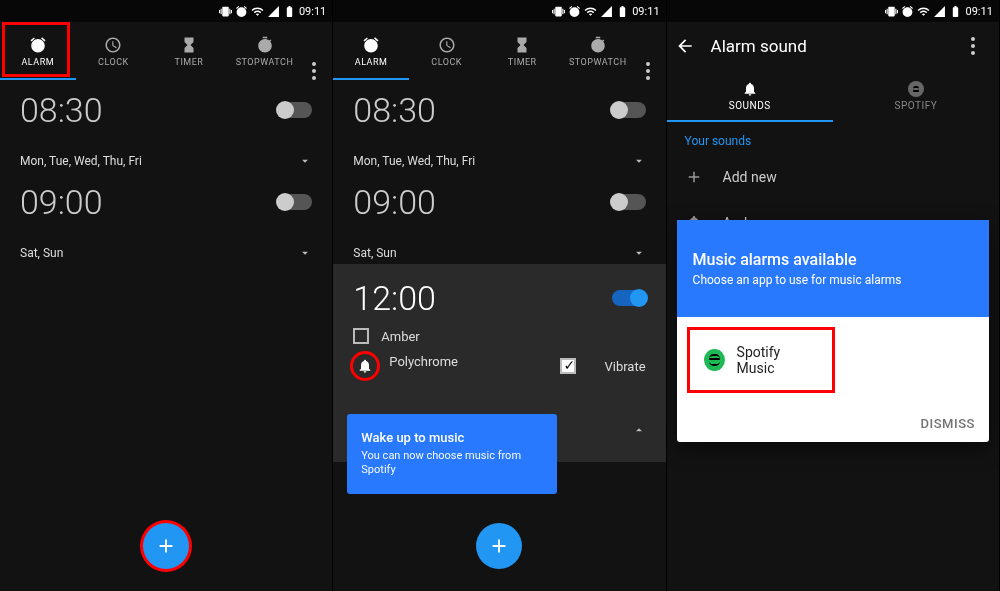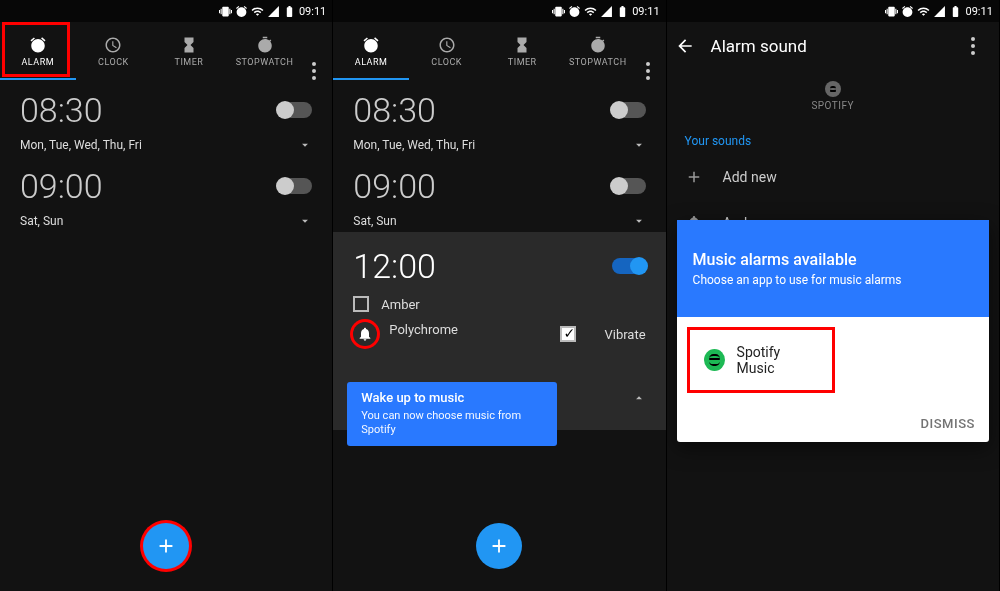--- a/index.html
+++ b/index.html
@@ -10,37 +10,37 @@
 .topbar{display:flex;align-items:flex-end;height:58px;background:#121212}
 .tabs{display:flex;flex:1;height:100%}
 .tab{flex:1;display:flex;flex-direction:column;align-items:center;justify-content:center;gap:3px;color:#aaa;font-size:9px;letter-spacing:.5px;cursor:pointer;position:relative}
 .tab.active{color:#fff}
 .tab.active::after{content:"";position:absolute;bottom:0;left:0;right:0;height:2px;background:#2196f3}
 .tab-ico{width:18px;height:18px}
 .menu-dots{width:24px;display:flex;flex-direction:column;align-items:center;justify-content:center;gap:3px;margin-right:6px;cursor:pointer}
 .menu-dots span{width:4px;height:4px;border-radius:50%;background:#ccc}
 .alarm{padding:10px 20px 4px 20px}
 .alarm-time{color:#ccc;font-size:34px;font-weight:300}
-.alarm-row{display:flex;align-items:center;justify-content:space-between;margin-top:8px}
+.alarm-row{display:flex;align-items:center;justify-content:space-between;margin-top:24px}
 .alarm-days{color:#ddd;font-size:12px}
 .toggle{width:34px;height:16px;background:#555;border-radius:10px;position:relative;cursor:pointer}
 .toggle .knob{position:absolute;width:18px;height:18px;border-radius:50%;background:#ccc;top:-1px;left:-2px}
 .toggle.on .knob{left:18px;background:#2196f3}
 .toggle.on{background:#1565c0}
 .chev{width:14px;height:14px;color:#bbb}
 .fab{position:absolute;bottom:22px;left:50%;transform:translateX(-50%);width:46px;height:46px;border-radius:50%;background:#2196f3;display:flex;align-items:center;justify-content:center;color:#fff;font-size:26px;cursor:pointer}
 .hl-red{border:3px solid #ff0000}
 .ring-red{box-shadow:0 0 0 3px #ff0000;border-radius:50%}
 .expanded{background:#2a2a2a;margin:0;padding:14px 20px;position:relative}
 .exp-row{display:flex;align-items:center;gap:12px;color:#ddd;font-size:13px;margin:10px 0}
 .checkbox{width:16px;height:16px;border:2px solid #bbb;cursor:pointer;flex-shrink:0}
 .checkbox.checked{background:#fff;position:relative}
 .checkbox.checked::after{content:"✓";color:#000;position:absolute;top:-3px;left:1px;font-size:14px}
 .bell-circle{width:24px;height:24px;border-radius:50%;display:flex;align-items:center;justify-content:center}
-.tooltip{position:absolute;background:#2979ff;color:#fff;padding:8px 14px;font-size:12px;width:210px;border-radius:3px;z-index:5}
+.tooltip{position:absolute;background:#2979ff;color:#fff;padding:16px 14px;font-size:12px;width:210px;border-radius:3px;z-index:5}
 .tooltip h4{font-size:13px;font-weight:500;margin-bottom:4px}
 .tooltip p{font-size:11px;opacity:.95;line-height:1.3}
 .back-row{display:flex;align-items:center;height:48px;padding:0 8px;gap:16px;color:#fff;font-size:17px}
 .sub-tabs{display:flex;height:52px}
 .sub-tab{flex:1;display:flex;flex-direction:column;align-items:center;justify-content:center;gap:3px;color:#888;font-size:10px;letter-spacing:.5px;cursor:pointer;position:relative}
 .sub-tab.active{color:#fff}
 .sub-tab.active::after{content:"";position:absolute;bottom:0;left:0;right:0;height:2px;background:#2196f3}
 .section-lbl{color:#2196f3;font-size:12px;padding:12px 18px 6px}
 .list-item{display:flex;align-items:center;gap:20px;padding:14px 18px;color:#ccc;font-size:14px;cursor:pointer}
 .list-ico{width:18px;height:18px;color:#999}
@@ -307,20 +307,26 @@
       </svg>
     <span>Alarm sound</span>
     <div style="flex:1"></div>
     <div class="menu-dots">
         <span></span>
         <span></span>
         <span></span>
       </div>
   </div>
   <div class="sub-tabs">
+    <div class="sub-tab active">
+      <svg width="16" height="16" viewBox="0 0 24 24">
+          <path d="M12 22c1.1 0 2-.9 2-2h-4c0 1.1.9 2 2 2zm6-6v-5c0-3.07-1.64-5.64-4.5-6.32V4c0-.83-.67-1.5-1.5-1.5s-1.5.67-1.5 1.5v.68C7.63 5.36 6 7.92 6 11v5l-2 2v1h16v-1l-2-2z"></path>
+        </svg>
+      <span>SOUNDS</span>
+    </div>
     <div class="sub-tab">
       <div class="spotify-circle" style="width:16px;height:16px;background:#666"></div>
       <span>SPOTIFY</span>
     </div>
   </div>
   <div class="section-lbl">Your sounds</div>
   <div class="list-item">
     <svg class="list-ico" viewBox="0 0 24 24">
         <path d="M19 13h-6v6h-2v-6H5v-2h6V5h2v6h6v2z"></path>
       </svg>

